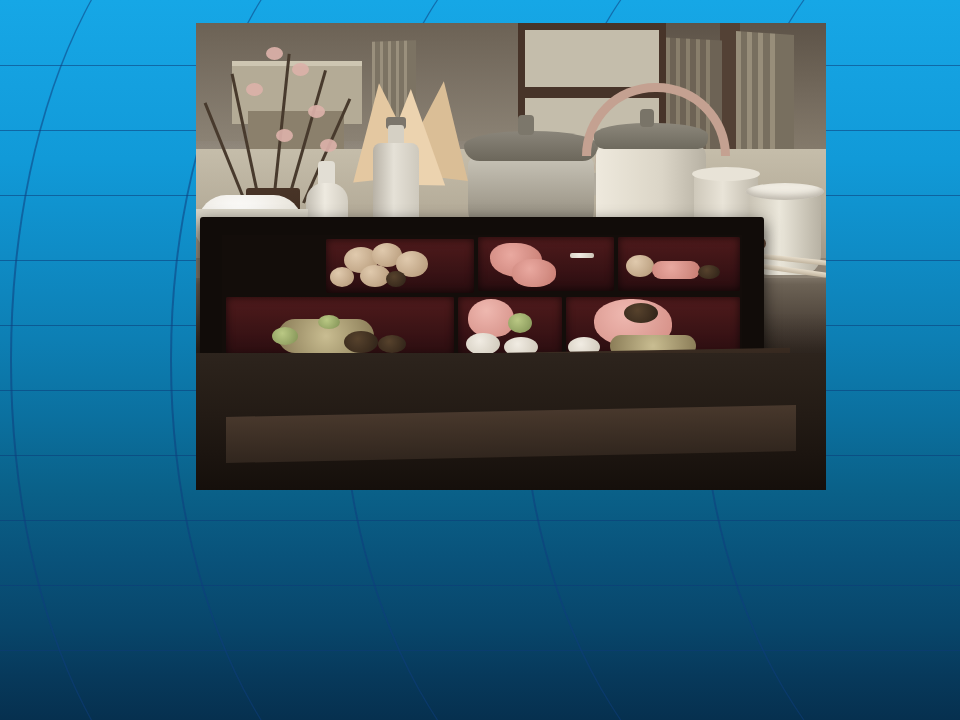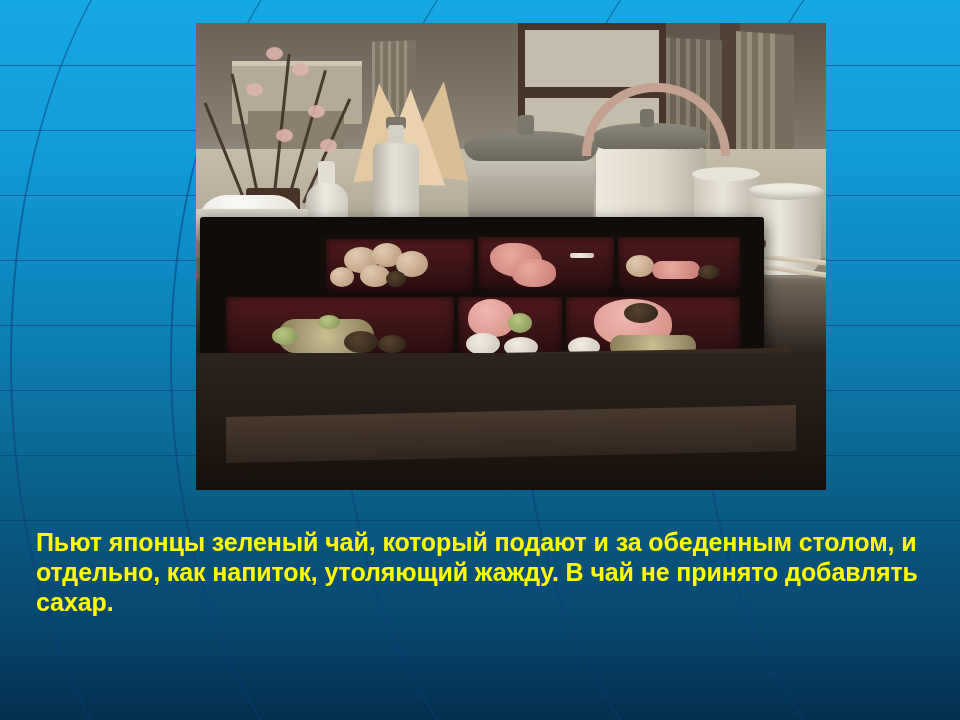--- a/index.html
+++ b/index.html
@@ -555,15 +555,14 @@
         <div class="bento-front"></div>
       </div>
 
       <div class="bento-tray"></div>
       <div class="table-front"></div>
       <div class="table-rail"></div>
 
     </div>
   </div>
 
-  <div id="caption">Пьют японцы зеленый чай, который подают и за обеденным столом, и отдельно, как напиток, утоляющий жажду. В чай не принято добавлять сахар.</div>
 
 </div>
 
 </body></html>

